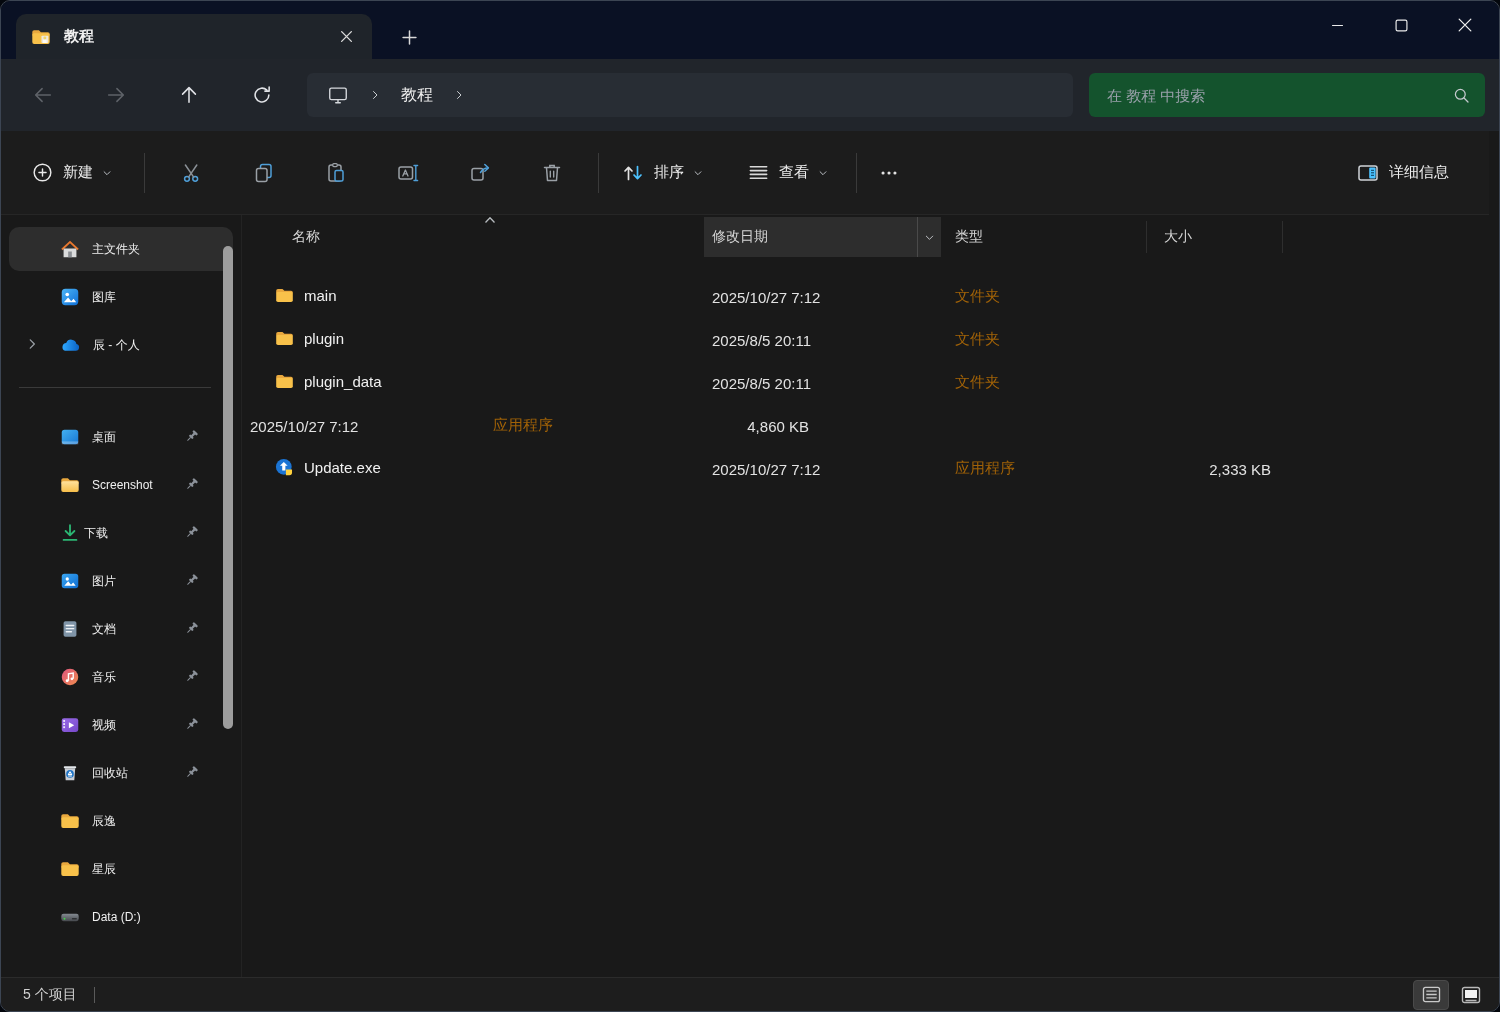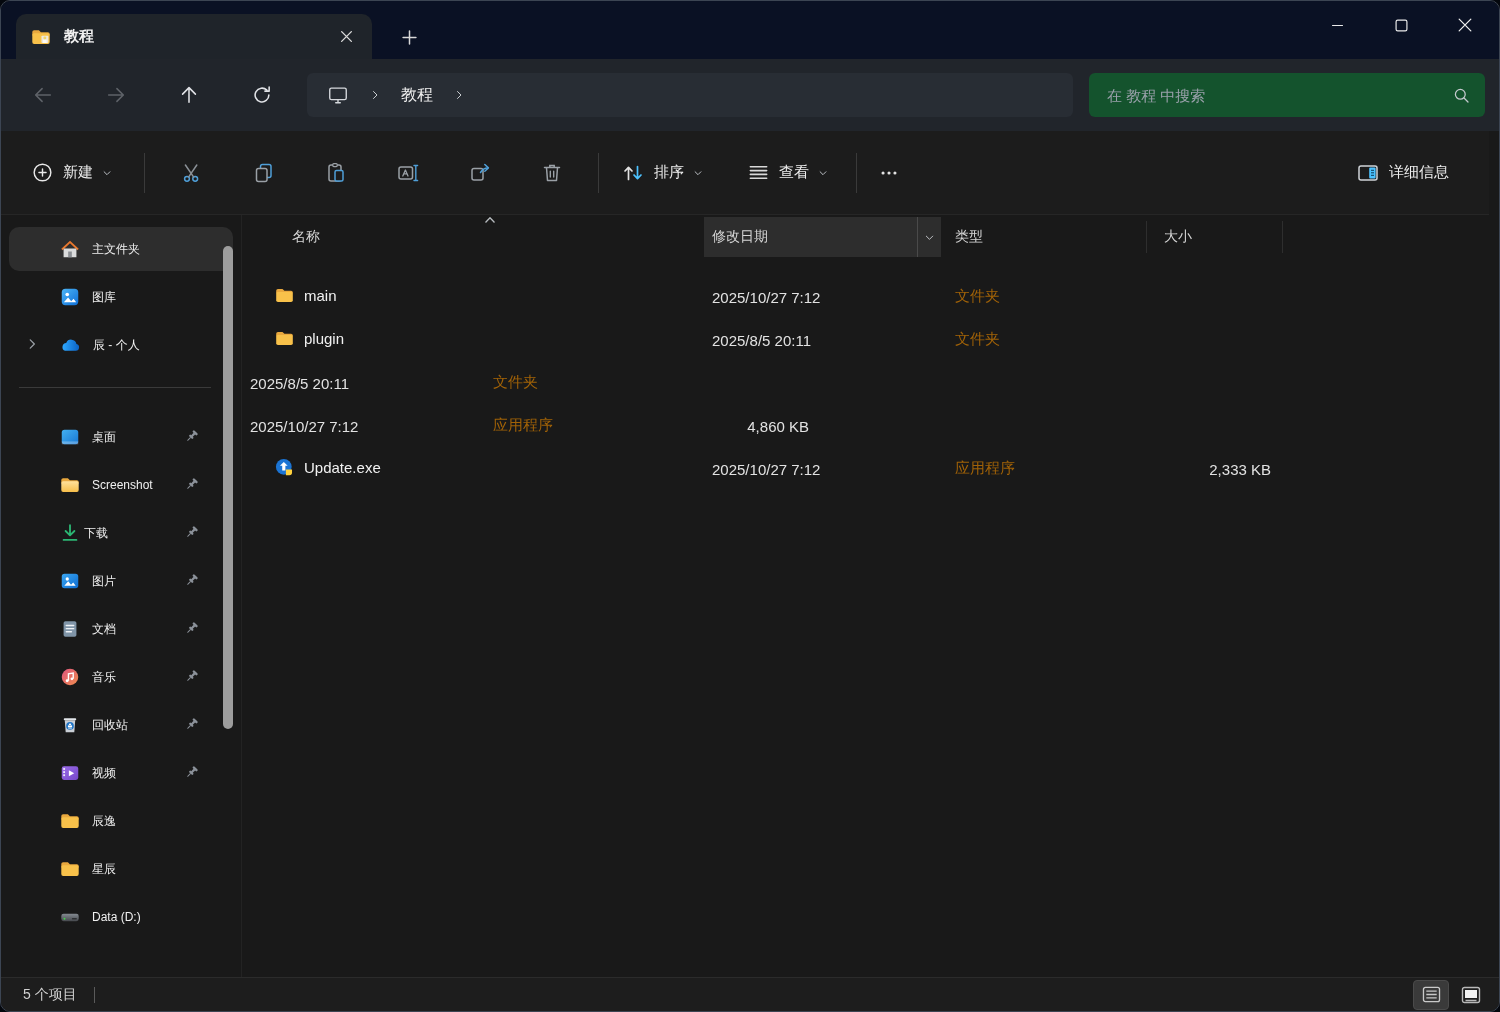--- a/index.html
+++ b/index.html
@@ -481,56 +481,56 @@
                 <rect x="8.8" y="11" width="6.4" height="2.8" rx="1.3"></rect>
                 <rect x="11.4" y="13.4" width="1.2" height="6" rx="0.6"></rect>
               </g>
             </svg>
         </span>
       </div>
 
       <div class="side-item">
         <span style="position:absolute;left:50px">
           <svg width="22" height="22" viewBox="0 0 24 24">
-              <path d="M6.3 6.8l1 13.2h9.4l1-13.2z" fill="#c9ced5"></path>
-              <rect x="5.2" y="4.6" width="13.6" height="2.2" rx="1" fill="#e2e6ea"></rect>
-              <circle cx="12" cy="13" r="4.2" fill="#2176c7"></circle>
-              <path d="M12 10.6l1.8 3.1h-3.6zM10 15.4h4" stroke="#fff" stroke-width="1.1" fill="none" stroke-linejoin="round"></path>
-            </svg>
-        </span>
-        <span class="s-label" style="margin-left:33px">回收站</span>
-        <span class="s-pin">
-          <svg width="19" height="19" viewBox="0 0 24 24">
-              <g fill="#8b9199" transform="rotate(45 12 12)">
-                <rect x="8.2" y="4" width="7.6" height="3" rx="1.4"></rect>
-                <rect x="10.6" y="6" width="2.8" height="6"></rect>
-                <rect x="8.8" y="11" width="6.4" height="2.8" rx="1.3"></rect>
-                <rect x="11.4" y="13.4" width="1.2" height="6" rx="0.6"></rect>
-              </g>
-            </svg>
-        </span>
-      </div>
-
-      <div class="side-item">
-        <span style="position:absolute;left:50px">
-          <svg width="22" height="22" viewBox="0 0 24 24">
               <defs>
                 <linearGradient id="vg" x1="0" y1="0" x2="1" y2="1">
                   <stop offset="0" stop-color="#9a6ce8"></stop>
                   <stop offset="1" stop-color="#7647c9"></stop>
                 </linearGradient>
               </defs>
               <rect x="3" y="4.5" width="18" height="15" rx="2.5" fill="url(#vg)"></rect>
               <rect x="4.6" y="6.6" width="2" height="2" fill="#fff" opacity=".85"></rect>
               <rect x="4.6" y="10" width="2" height="2" fill="#fff" opacity=".85"></rect>
               <rect x="4.6" y="13.4" width="2" height="2" fill="#fff" opacity=".85"></rect>
               <path d="M10.8 9l5.8 3.3-5.8 3.3z" fill="#fff"></path>
             </svg>
         </span>
         <span class="s-label" style="margin-left:33px">视频</span>
+        <span class="s-pin">
+          <svg width="19" height="19" viewBox="0 0 24 24">
+              <g fill="#8b9199" transform="rotate(45 12 12)">
+                <rect x="8.2" y="4" width="7.6" height="3" rx="1.4"></rect>
+                <rect x="10.6" y="6" width="2.8" height="6"></rect>
+                <rect x="8.8" y="11" width="6.4" height="2.8" rx="1.3"></rect>
+                <rect x="11.4" y="13.4" width="1.2" height="6" rx="0.6"></rect>
+              </g>
+            </svg>
+        </span>
+      </div>
+
+      <div class="side-item">
+        <span style="position:absolute;left:50px">
+          <svg width="22" height="22" viewBox="0 0 24 24">
+              <path d="M6.3 6.8l1 13.2h9.4l1-13.2z" fill="#c9ced5"></path>
+              <rect x="5.2" y="4.6" width="13.6" height="2.2" rx="1" fill="#e2e6ea"></rect>
+              <circle cx="12" cy="13" r="4.2" fill="#2176c7"></circle>
+              <path d="M12 10.6l1.8 3.1h-3.6zM10 15.4h4" stroke="#fff" stroke-width="1.1" fill="none" stroke-linejoin="round"></path>
+            </svg>
+        </span>
+        <span class="s-label" style="margin-left:33px">回收站</span>
         <span class="s-pin">
           <svg width="19" height="19" viewBox="0 0 24 24">
               <g fill="#8b9199" transform="rotate(45 12 12)">
                 <rect x="8.2" y="4" width="7.6" height="3" rx="1.4"></rect>
                 <rect x="10.6" y="6" width="2.8" height="6"></rect>
                 <rect x="8.8" y="11" width="6.4" height="2.8" rx="1.3"></rect>
                 <rect x="11.4" y="13.4" width="1.2" height="6" rx="0.6"></rect>
               </g>
             </svg>
         </span>
@@ -632,20 +632,29 @@
                 </svg>
             </span>
             <span class="fname">plugin</span>
           </span>
           <span class="c-date">2025/8/5 20:11</span>
           <span class="c-type">文件夹</span>
           <span class="c-size"></span>
         </div>
 
         <div class="frow">
+          <span class="c-name">
+            <span>
+              <svg width="21" height="21" viewBox="0 0 24 24">
+                  <path d="M2.5 6.5a2 2 0 0 1 2-2h5.2l2.2 2.2h7.6a2 2 0 0 1 2 2v1H2.5z" fill="#e9a83e"></path>
+                  <rect x="2.5" y="8" width="19" height="11.5" rx="2" fill="#f8c14a"></rect>
+                </svg>
+            </span>
+            <span class="fname">plugin_data</span>
+          </span>
           <span class="c-date">2025/8/5 20:11</span>
           <span class="c-type">文件夹</span>
           <span class="c-size"></span>
         </div>
 
         <div class="frow">
           <span class="c-date">2025/10/27 7:12</span>
           <span class="c-type">应用程序</span>
           <span class="c-size">4,860 KB</span>
         </div>

